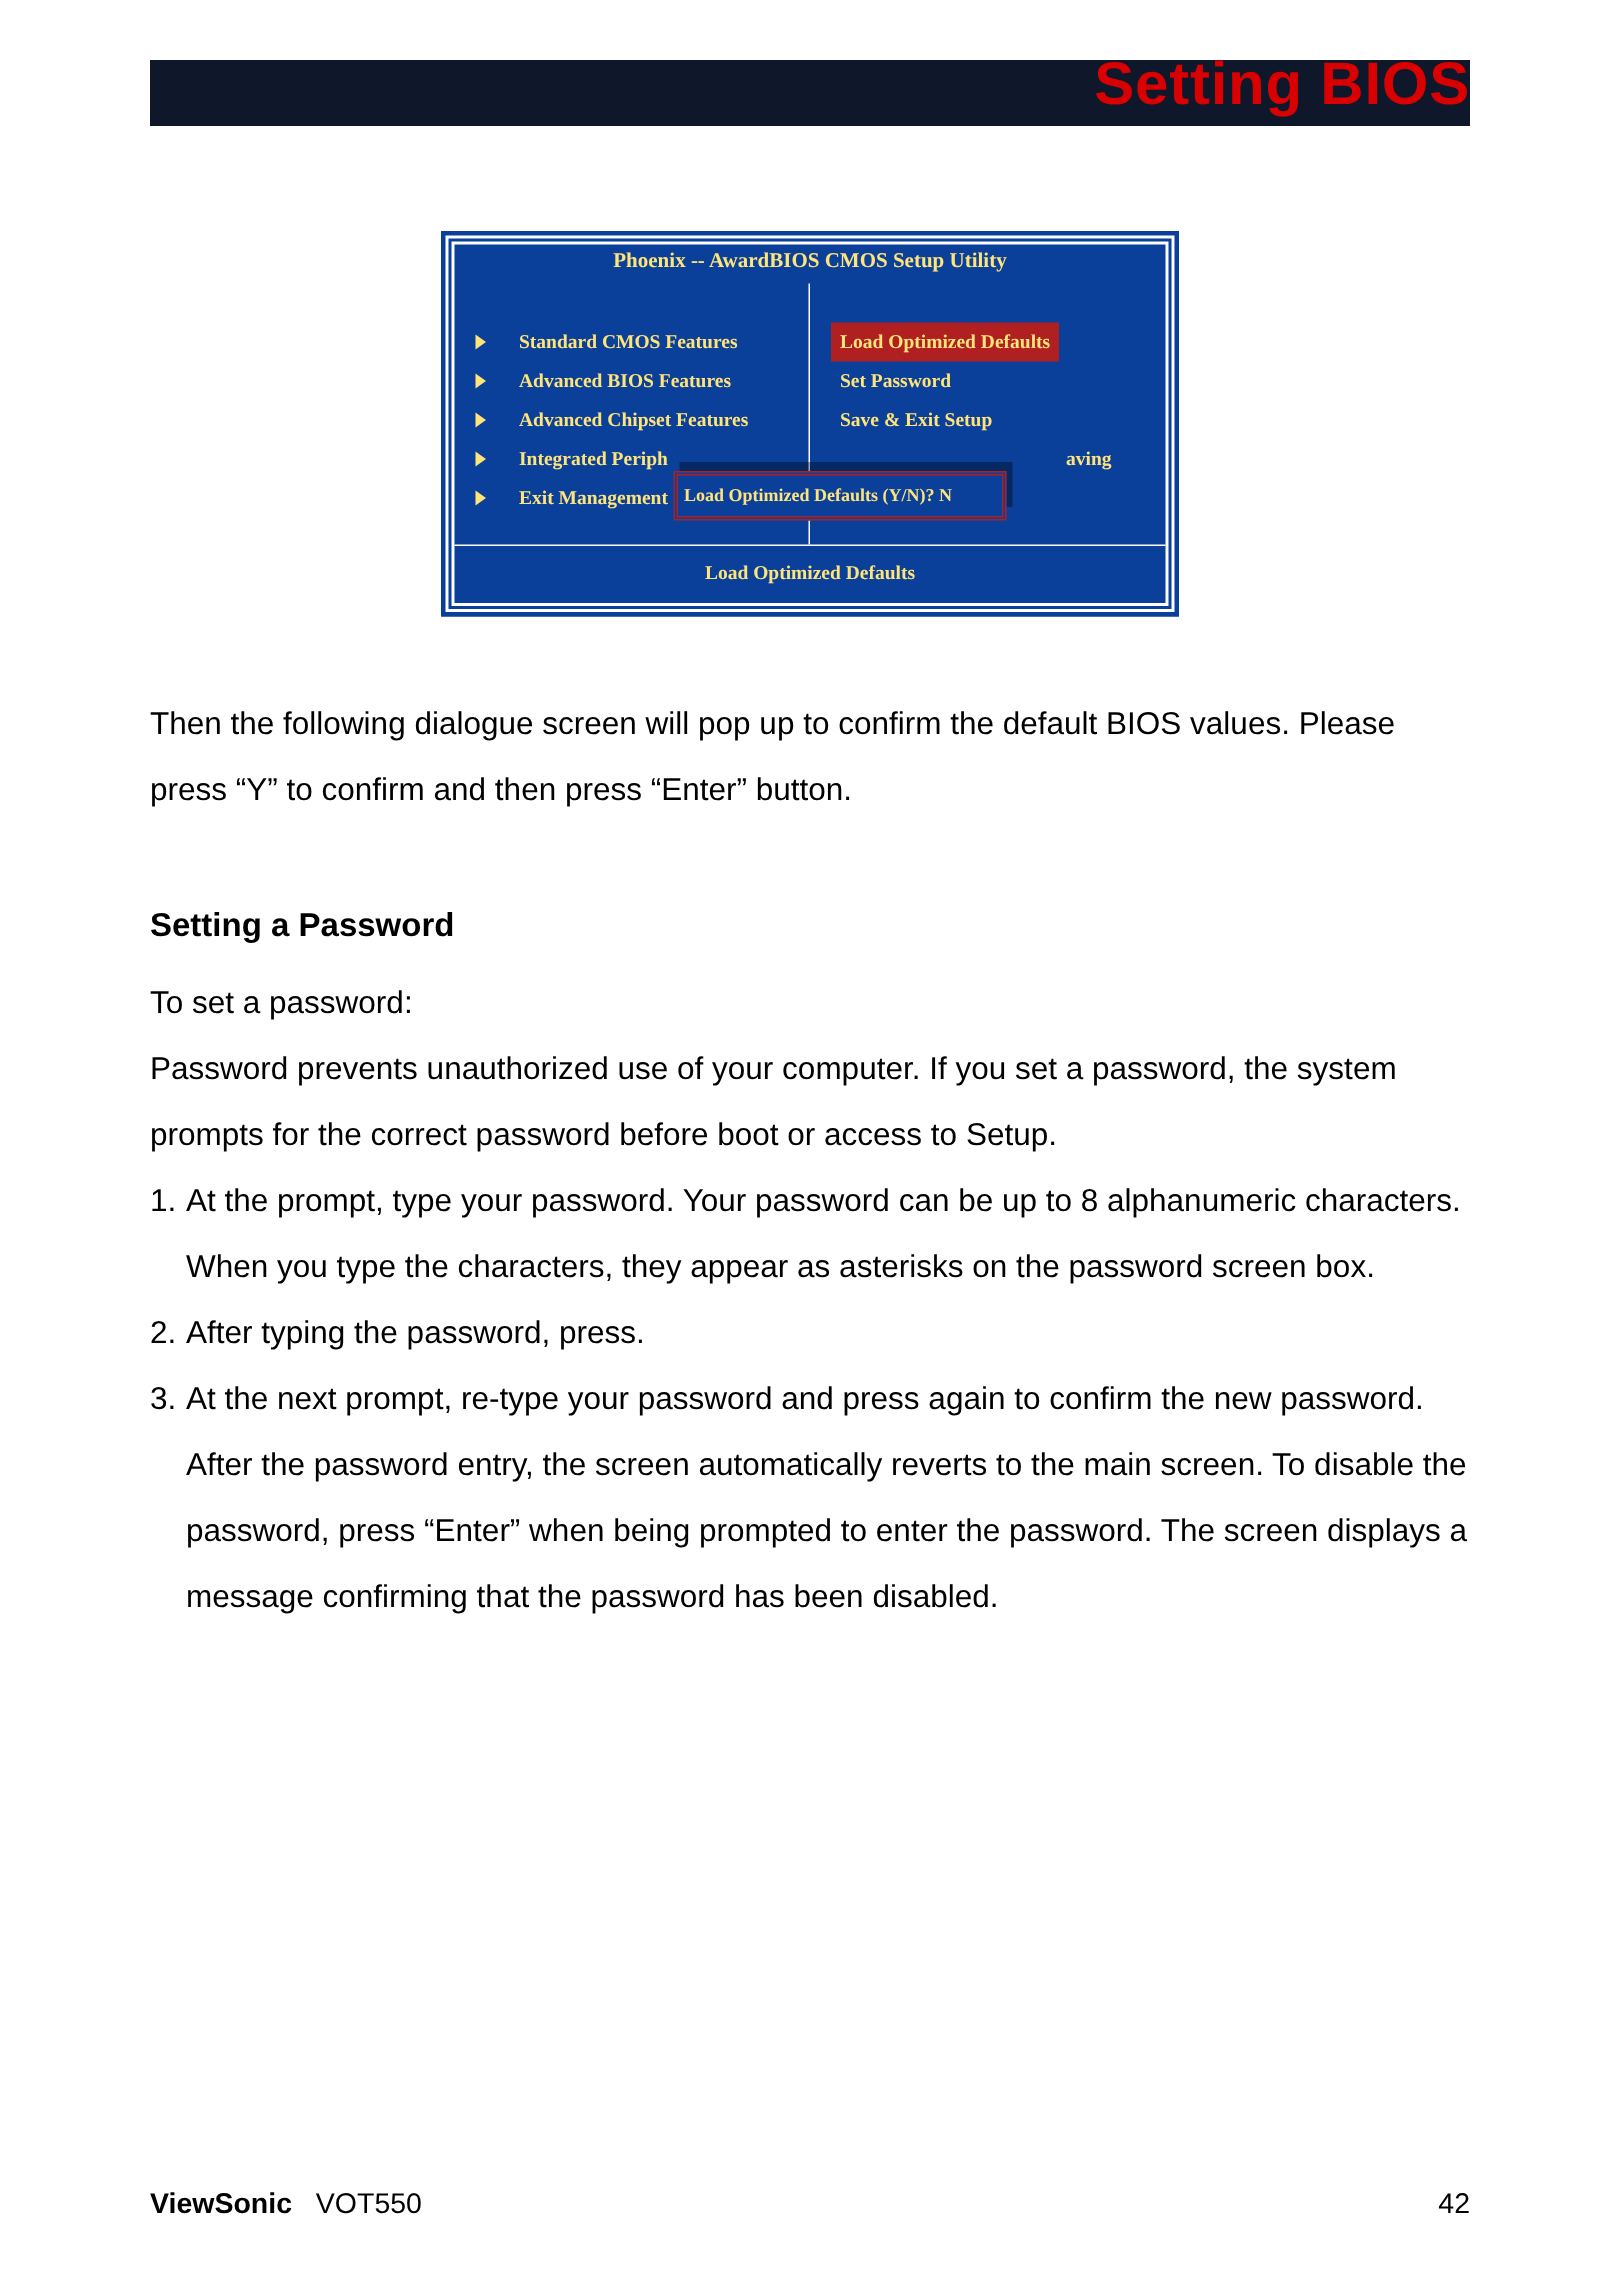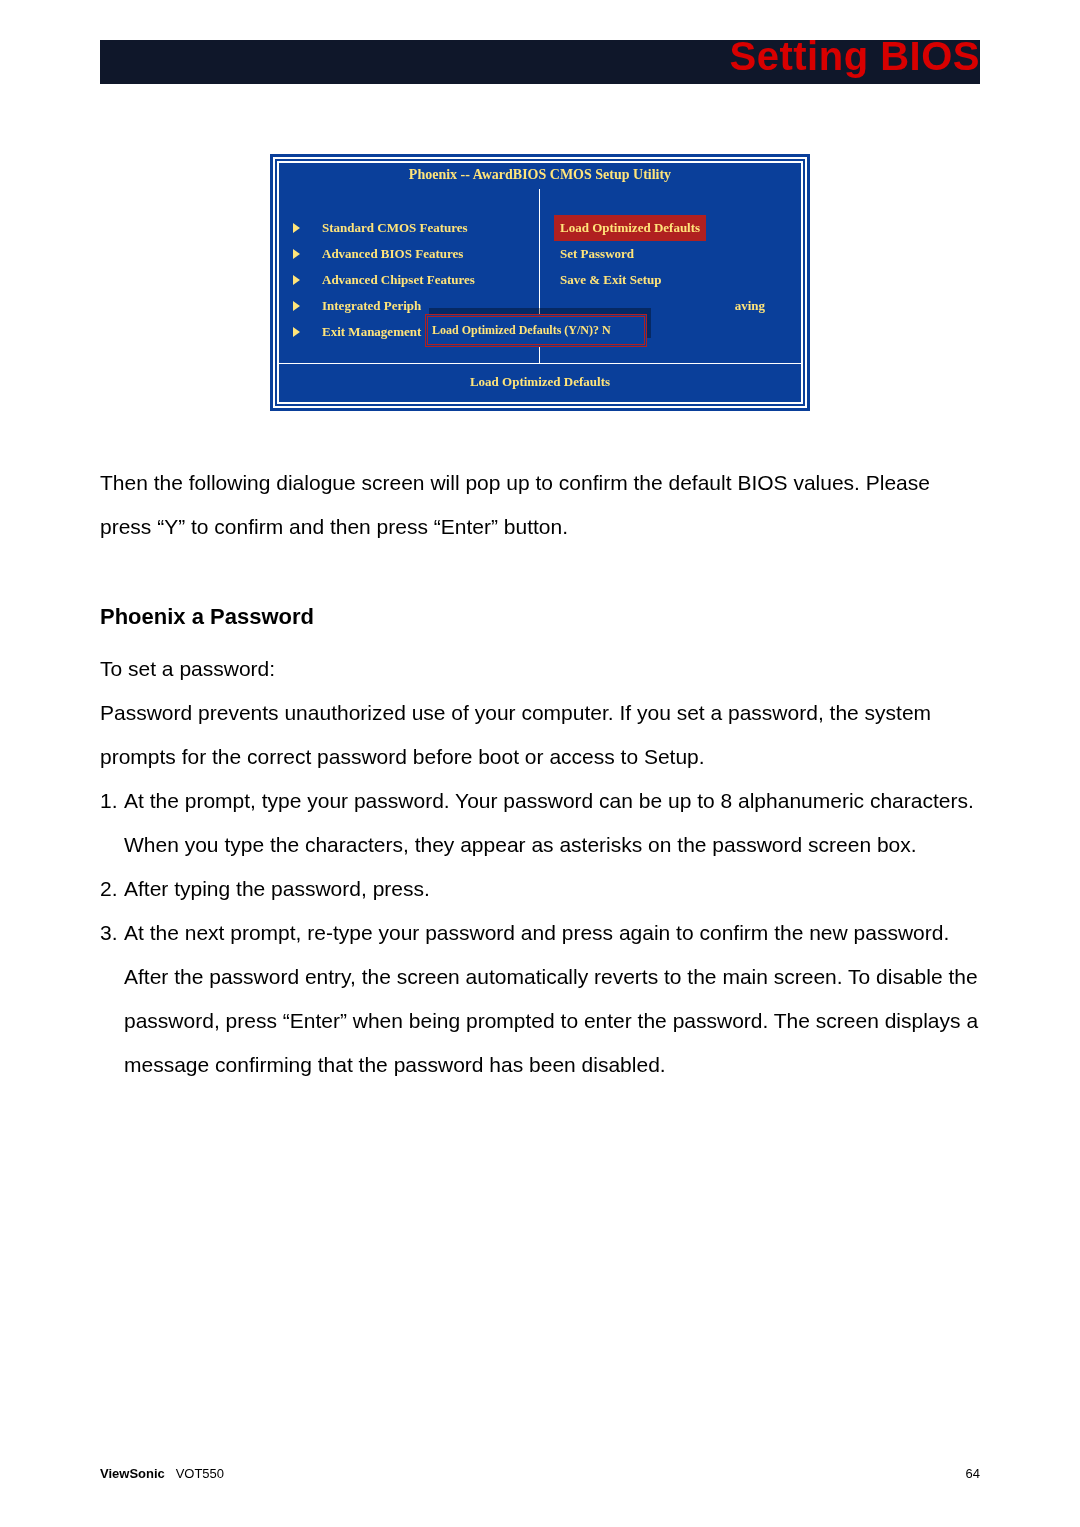--- a/index.html
+++ b/index.html
@@ -2,21 +2,21 @@
 <html><head>
 <meta charset="utf-8">
 <style>
   * { box-sizing: border-box; margin: 0; padding: 0; }
   html, body { width: 1080px; height: 1527px; background: #fff; font-family: Arial, Helvetica, sans-serif; }
   .page { width: 1080px; height: 1527px; position: relative; padding: 40px 100px 30px 100px; }
   .title-band { background: #0f172a; height: 44px; position: relative; margin-bottom: 70px; }
   .title-text { position: absolute; right: 0; top: -6px; color: #d80000; font-size: 40px; font-weight: 700; font-family: Arial, Helvetica, sans-serif; letter-spacing: 0.5px; }
   .bios-wrap { display:flex; justify-content:center; margin-bottom: 50px; }
   .bios {
-    width: 540px; background: #0a3f9a; color: #fff;
+    width: 492px; background: #0a3f9a; color: #fff;
     font-family: Georgia, 'Times New Roman', serif; font-weight: 700;
     border: 3px solid #0a3f9a; position: relative;
   }
   .bios-inner { border: 6px double #fff; }
   .bios-title { text-align: center; font-size: 14px; color: #ffe47a; padding: 4px 0 6px; }
   .bios-cols { display: flex; position: relative; min-height: 168px; }
   .bios-col { width: 50%; padding: 26px 14px 18px 14px; font-size: 13px; line-height: 26px; }
   .bios-col.left { border-right: 1px solid #fff; }
   .bios-col.left .item { color: #ffe47a; display:flex; align-items:center; gap:22px; white-space: nowrap; }
   .bios-col.right .item { color: #ffe47a; display:flex; align-items:center; gap:6px; white-space: nowrap; padding-left: 6px; }
@@ -32,21 +32,21 @@
   .bios-hint .col { width:50%; line-height:16px; }
   .bios-hint .arrows { font-family: Arial, sans-serif; letter-spacing: 2px; }
   .bios-footer { text-align:center; color:#ffe47a; font-size:13px; padding: 10px 0 12px; border-top:1px solid #fff; }
   .body-text { font-size: 21px; line-height: 44px; color:#000; }
   .body-text p { margin-bottom: 0; }
   .section-h { font-weight:700; font-size:22px; margin-top: 46px; margin-bottom: 8px; }
   .ol { list-style: none; }
   .ol .li { display:flex; }
   .ol .num { width: 24px; flex: none; }
   .ol .txt { flex:1; }
-  .footer { position:absolute; left:100px; right:100px; bottom:46px; display:flex; justify-content:space-between; font-size:13px; color:#000; }
+  .footer { position:absolute; left:100px; right:100px; bottom:46px; display:flex; justify-content:space-between; font-size:19px; color:#000; }
   .footer .brand b { font-weight:700; }
 </style>
 </head>
 <body>
 
 <div class="page">
 
   <div class="title-band">
     <div class="title-text">Setting BIOS</div>
   </div>
@@ -94,21 +94,21 @@
           <div class="dialog">Load  Optimized  Defaults  (Y/N)?  N</div>
         </div>
         <div class="bios-footer">Load Optimized  Defaults</div>
       </div>
     </div>
   </div>
 
   <div class="body-text">
     <p>Then the following dialogue screen will pop up to confirm the default BIOS values. Please press “Y” to confirm and then press “Enter” button.</p>
 
-    <div class="section-h">Phoenix a Password</div>
+    <div class="section-h">Setting a Password</div>
     <p>To set a password:</p>
     <p>Password prevents unauthorized use of your computer. If you set a password, the system prompts for the correct password before boot or access to Setup.</p>
 
     <div class="ol">
       <div class="li">
           <div class="num">1.</div>
           <div class="txt">At the prompt, type your password. Your password can be up to 8 alphanumeric characters. When you type the characters, they appear as asterisks on the password screen box.</div>
         </div>
       <div class="li">
           <div class="num">2.</div>
@@ -118,16 +118,16 @@
           <div class="num">3.</div>
           <div class="txt">At the next prompt, re-type your password and press again to confirm the new password. After the password entry, the screen automatically reverts to the main screen. To disable the password, press “Enter” when being prompted to enter the password. The screen displays a message confirming that the password has been disabled.</div>
         </div>
     </div>
   </div>
 
   <div class="footer">
     <div class="brand">
       <b>ViewSonic</b>&nbsp;&nbsp;&nbsp;<span>VOT550</span>
     </div>
-    <div>64</div>
+    <div>42</div>
   </div>
 
 </div>
 
 </body></html>

